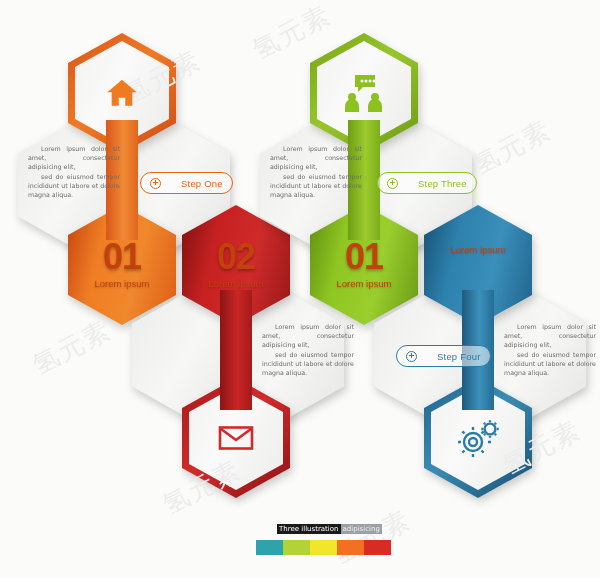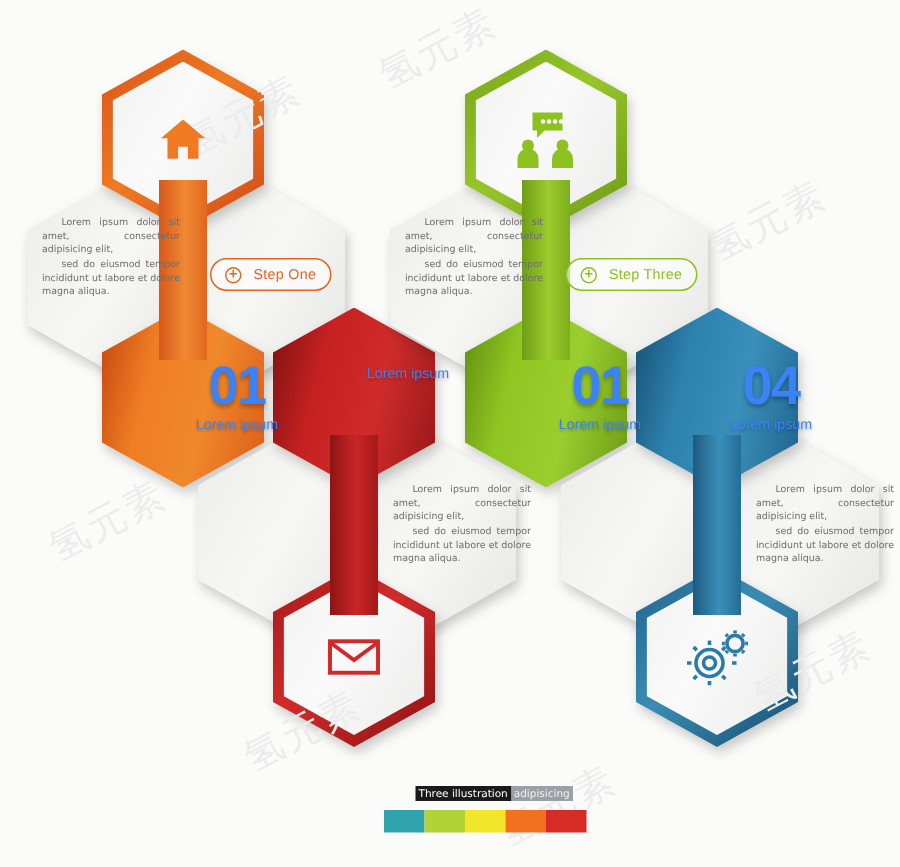--- a/index.html
+++ b/index.html
@@ -64,21 +64,21 @@
     text-align:justify;
     font-family:"DejaVu Sans",sans-serif;
   }
   .lorem .ind{display:block;text-indent:13px;}
 
   
   .pill{
     position:absolute;
     z-index:9;
     display:flex;align-items:center;justify-content:center;
-    gap:8px;
+    gap:20px;
     height:20px;
     border-radius:11px;
     border:1.4px solid #e8631a;
     background:rgba(255,255,255,0.55);
     font-size:9.5px;
     color:#e8631a;
     padding:0 9px;
     white-space:nowrap;
     letter-spacing:.2px;
   }
@@ -89,23 +89,22 @@
   }
   .pill .plus::before,.pill .plus::after{
     content:"";position:absolute;background:currentColor;
   }
   .pill .plus::before{left:1.6px;top:3.6px;width:5.2px;height:1px;}
   .pill .plus::after{top:1.6px;left:3.6px;height:5.2px;width:1px;}
 
   
   .numwrap{
     position:absolute;z-index:9;
-    width:100%;text-align:center;color:#3b82f6;
+    width:100%;text-align:center;color:#c2410c;
     pointer-events:none;
-    padding-left:36px;
   }
   .num{
     font-size:36px;font-weight:bold;letter-spacing:-1px;
     line-height:34px;
     text-shadow:0 2px 3px rgba(0,0,0,.28);
   }
   .numlbl{
     font-size:9.5px;margin-top:4px;
     text-shadow:0 1px 2px rgba(0,0,0,.25);
   }
@@ -187,20 +186,21 @@
   <div class="lorem" style="left:262px;top:322px;">
     <span class="ind">Lorem ipsum dolor sit amet, consectetur adipisicing elit,</span>
     <span class="ind">sed do eiusmod tempor incididunt ut labore et dolore magna aliqua.</span>
   </div>
 
   <div class="shadowwrap" style="left:182px;top:205px;width:108px;height:120px;">
     <div class="hex" style="left:0;top:0;width:108px;height:120px;
          background:linear-gradient(103deg,#7d1010 0%,#c62121 30%,#cf2b2b 62%,#971717 100%);"></div>
   </div>
   <div class="numwrap" style="left:182px;top:240px;width:108px;">
+    <div class="num">02</div>
     <div class="numlbl">Lorem ipsum</div>
   </div>
 
   <div class="shadowwrap" style="left:182px;top:378px;width:108px;height:120px;">
     <div class="hex" style="left:0;top:0;width:108px;height:120px;background:linear-gradient(135deg,#a81818 0%,#d02b2b 45%,#8e1212 100%);"></div>
     <div class="hex-inner panel" style="left:7px;top:8px;width:94px;height:104px;"></div>
   </div>
   <div class="iconbox" style="left:182px;top:378px;width:108px;height:120px;">
     <svg width="36" height="28" viewBox="0 0 36 28" aria-hidden="true">
       <rect x="2" y="3.5" width="32" height="21" fill="none" stroke="#d22828" stroke-width="2.6"></rect>
@@ -251,35 +251,38 @@
   <div class="numwrap" style="left:310px;top:240px;width:108px;">
     <div class="num">01</div>
     <div class="numlbl">Lorem ipsum</div>
   </div>
 
   <div class="connector" style="left:462px;top:290px;width:32px;height:120px;background:linear-gradient(90deg,#1d5a80,#3a90ba 55%,#246d96);"></div>
 
   <div class="shadowwrap" style="left:374px;top:292px;width:112px;height:126px;">
     <div class="hex panel-plain" style="left:0;top:0;width:112px;height:126px;"></div>
   </div>
+  <div class="pill" style="left:396px;top:345px;border-color:#2a7ca8;color:#2a7ca8;">
+    <span class="plus"></span>
+    <span>Step Four</span>
+  </div>
 
   <div class="shadowwrap" style="left:474px;top:292px;width:112px;height:126px;">
     <div class="hex panel-plain" style="left:0;top:0;width:112px;height:126px;"></div>
   </div>
   <div class="lorem" style="left:504px;top:322px;">
     <span class="ind">Lorem ipsum dolor sit amet, consectetur adipisicing elit,</span>
     <span class="ind">sed do eiusmod tempor incididunt ut labore et dolore magna aliqua.</span>
   </div>
 
   <div class="shadowwrap" style="left:424px;top:205px;width:108px;height:120px;">
     <div class="hex" style="left:0;top:0;width:108px;height:120px;
          background:linear-gradient(103deg,#174f73 0%,#2d81ad 30%,#3a90ba 62%,#1f628c 100%);"></div>
   </div>
   <div class="numwrap" style="left:424px;top:240px;width:108px;">
-    <div class="num">04</div>
     <div class="numlbl">Lorem ipsum</div>
   </div>
 
   <div class="shadowwrap" style="left:424px;top:378px;width:108px;height:120px;">
     <div class="hex" style="left:0;top:0;width:108px;height:120px;background:linear-gradient(135deg,#20628b 0%,#3a8cb4 45%,#174e72 100%);"></div>
     <div class="hex-inner panel" style="left:7px;top:8px;width:94px;height:104px;"></div>
   </div>
   <div class="iconbox" style="left:424px;top:378px;width:108px;height:120px;">
     <svg width="42" height="38" viewBox="0 0 42 38" aria-hidden="true">
       <g fill="none" stroke="#2a7ca8" stroke-width="2.4">

